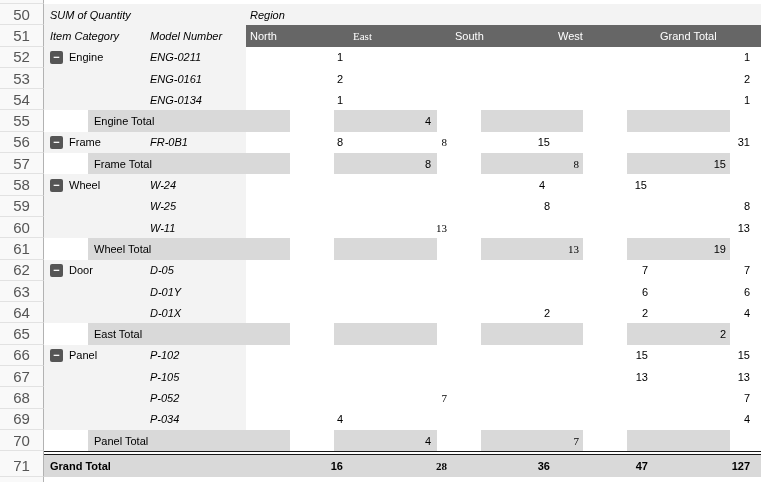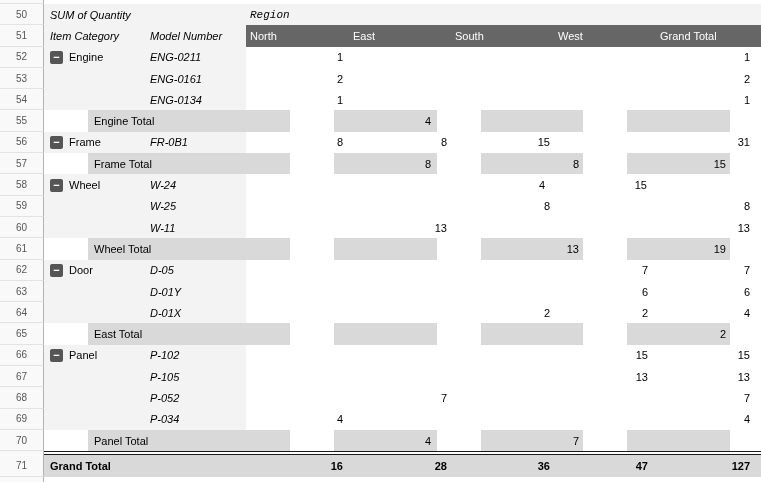--- a/index.html
+++ b/index.html
@@ -4,30 +4,30 @@
 <style>
   html,body{margin:0;padding:0;background:#fff;}
   body{width:761px;height:482px;overflow:hidden;font-family:"Liberation Sans",sans-serif;}
   .sheet{position:relative;width:761px;height:482px;background:#fff;font-size:11px;color:#000;overflow:hidden;}
   .row{display:flex;height:21.3px;min-height:21.3px;}
   .row-filler{height:4px;min-height:4px;}
   .row-divider{height:4px;min-height:4px;}
   .gut{width:44px;min-width:44px;box-sizing:border-box;background:#f9f9f9;
        border-right:1px solid #b2b2b2;border-bottom:1px solid #e2e2e2;
        display:flex;align-items:center;justify-content:center;
-       font-size:10px;color:#555;flex-shrink:0;}
+       font-size:15px;color:#555;flex-shrink:0;}
   .row-divider .gut{border-bottom:none;}
   .cell{box-sizing:border-box;display:flex;align-items:center;overflow:hidden;
         white-space:nowrap;flex-shrink:0;}
   .cat{width:102px;min-width:102px;background:#f3f3f3;}
   .model{width:100px;min-width:100px;background:#f3f3f3;padding-left:4px;font-style:italic;}
   .span2{width:202px;min-width:202px;padding-left:6px;}
-  .wregion{width:515px;min-width:515px;padding-left:4px;font-family:Liberation Mono, monospace;}
+  .wregion{width:515px;min-width:515px;padding-left:4px;}
   .w0{width:103px;min-width:103px;text-align:right;}
-  .w1{width:102px;min-width:102px;}
+  .w1{width:102px;min-width:102px;font-family:Liberation Serif, serif;}
   .w2{width:103px;min-width:103px;}
   .w3{width:102px;min-width:102px;}
   .w4{width:105px;min-width:105px;}
   .val{justify-content:flex-end;background:#fff;}
   .val.w0{padding-right:6px;}
   .val.w1{padding-right:4px;}
   .val.w2{padding-right:4px;}
   .val.w3{padding-right:8px;}
   .val.w4{padding-right:11px;}
   .hdr-light{background:#f3f3f3;font-style:italic;}

